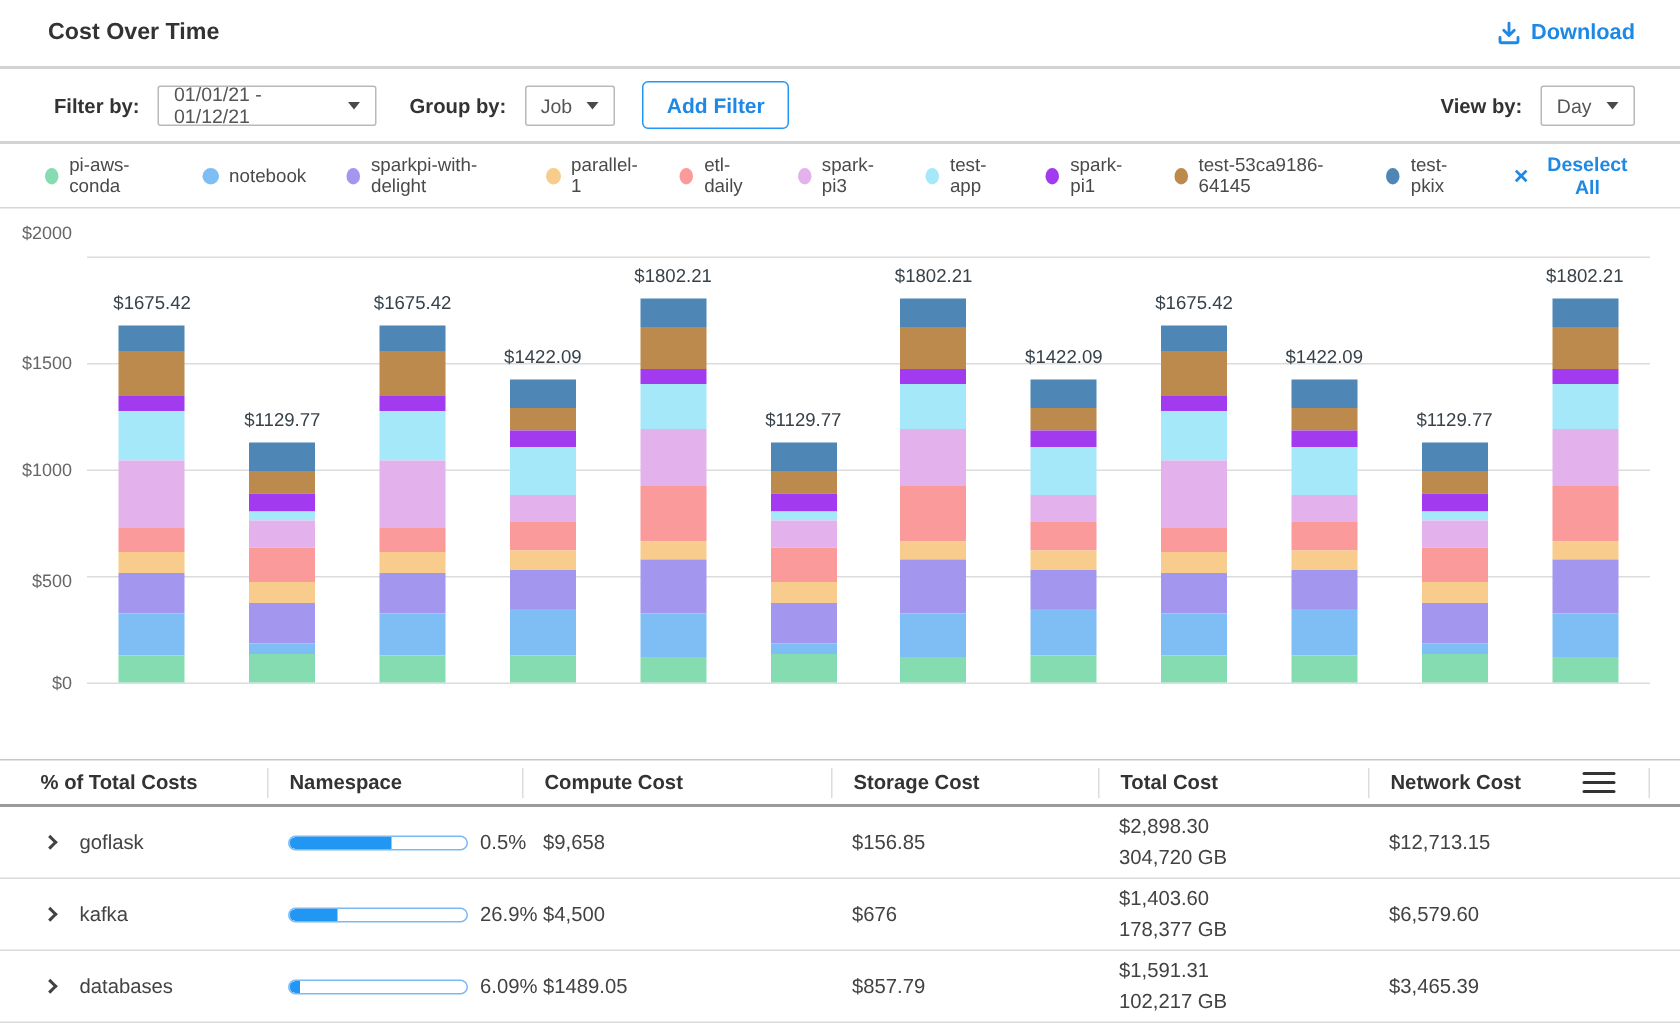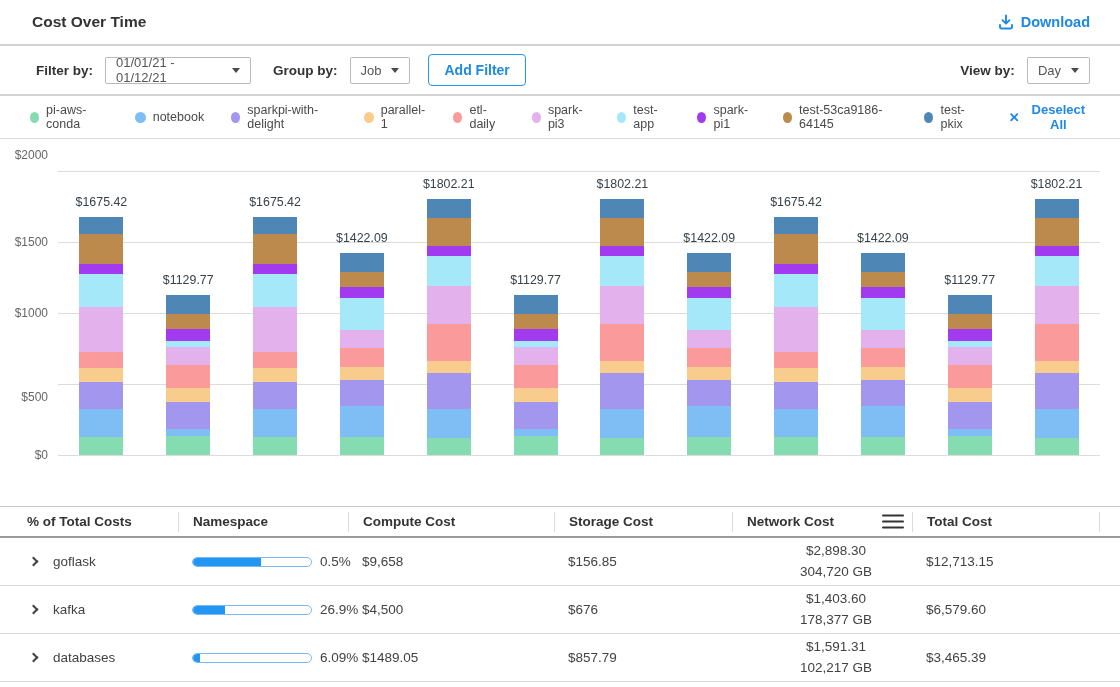--- a/index.html
+++ b/index.html
@@ -67,21 +67,21 @@
   .burger div { height:2.6px; background:#333; border-radius:1px; }
   .trow { height:48px; align-items:center; border-bottom:1px solid #dbdbdb; font-size:13.5px;
           color:#424242; cursor:pointer; }
   .nscell { display:flex; align-items:center; gap:16px; }
   .chev { width:7px; height:7px; border-top:2.2px solid #424242; border-right:2.2px solid #424242;
           transform:rotate(45deg); display:inline-block; margin-left:3px; flex:none; }
   .pctcell { display:flex; align-items:center; gap:8px; }
   .ptrack { width:120px; height:10px; border:1.4px solid #7cb9f2; border-radius:6px;
             background:#fff; overflow:hidden; flex:none; }
   .pfill { height:100%; background:#2196f3; border-radius:6px 0 0 6px; }
-  .netcell div { line-height:1.55;text-align:center; }
+  .netcell div { line-height:1.55; }
 </style>
 </head>
 <body>
 
 <div class="titlebar">
   <div class="page-title">Cost Over Time</div>
   <button class="download-btn">
     <span style="display:flex;">
       <svg width="16" height="16" viewBox="0 0 16 16">
         <path d="M8 1.5 v8 M4.5 6.2 L8 9.7 L11.5 6.2" stroke="#1e88e5" stroke-width="1.9" fill="none" stroke-linecap="round" stroke-linejoin="round"></path>
@@ -349,39 +349,39 @@
             <div class="seg" style="height: 28.258px; background: rgb(188, 138, 77);"></div>
             <div class="seg" style="height: 18.6318px; background: rgb(78, 134, 181);"></div>
           </div>
           <div class="barlabel" style="bottom: 263.914px;">$1802.21</div>
         </div>
       </div>
     </div>
 <div class="ytick" style="top: 4px;">$2000</div>
     <div class="ytick" style="top: 91px;">$1500</div>
     <div class="ytick" style="top: 162px;">$1000</div>
-    <div class="ytick" style="top: 246px;">$500</div>
+    <div class="ytick" style="top: 236px;">$500</div>
     <div class="ytick" style="top: 304px;">$0</div>
   </div>
 
 <div class="table">
   <div class="thead">
     <div class="th">% of Total Costs</div>
     <div class="th">Namespace</div>
     <div class="th">Compute Cost</div>
     <div class="th">Storage Cost</div>
+    <div class="th">Total Cost</div>
     <div class="th">
       <span>Network Cost</span>
       <span class="burger">
           <div></div>
           <div></div>
           <div></div>
         </span>
     </div>
-    <div class="th">Total Cost</div>
   </div>
   <div id="tbody">
       <div class="trow">
         <div class="nscell">
           <span class="chev"></span>
           <span>goflask</span>
         </div>
         <div class="pctcell">
           <div class="ptrack">
             <div class="pfill" style="width: 57.9%;"></div>

